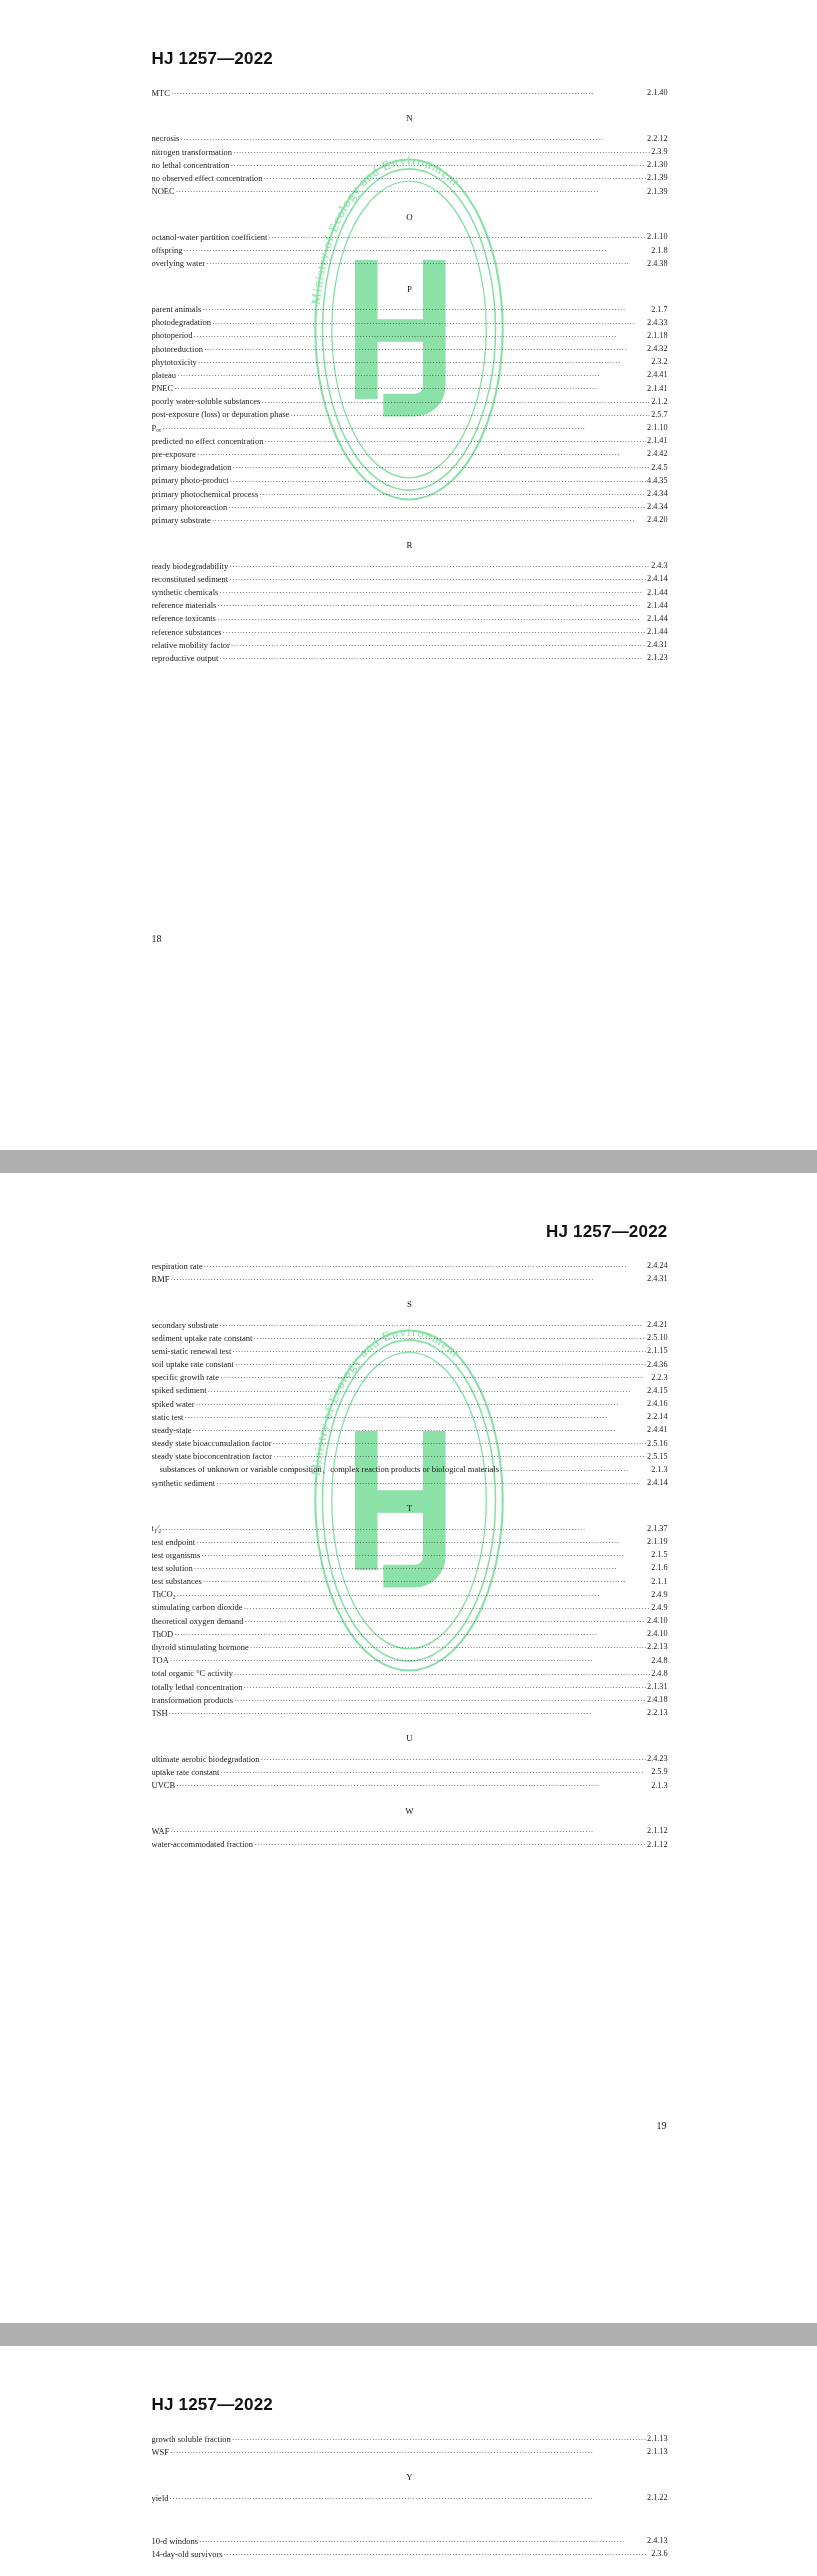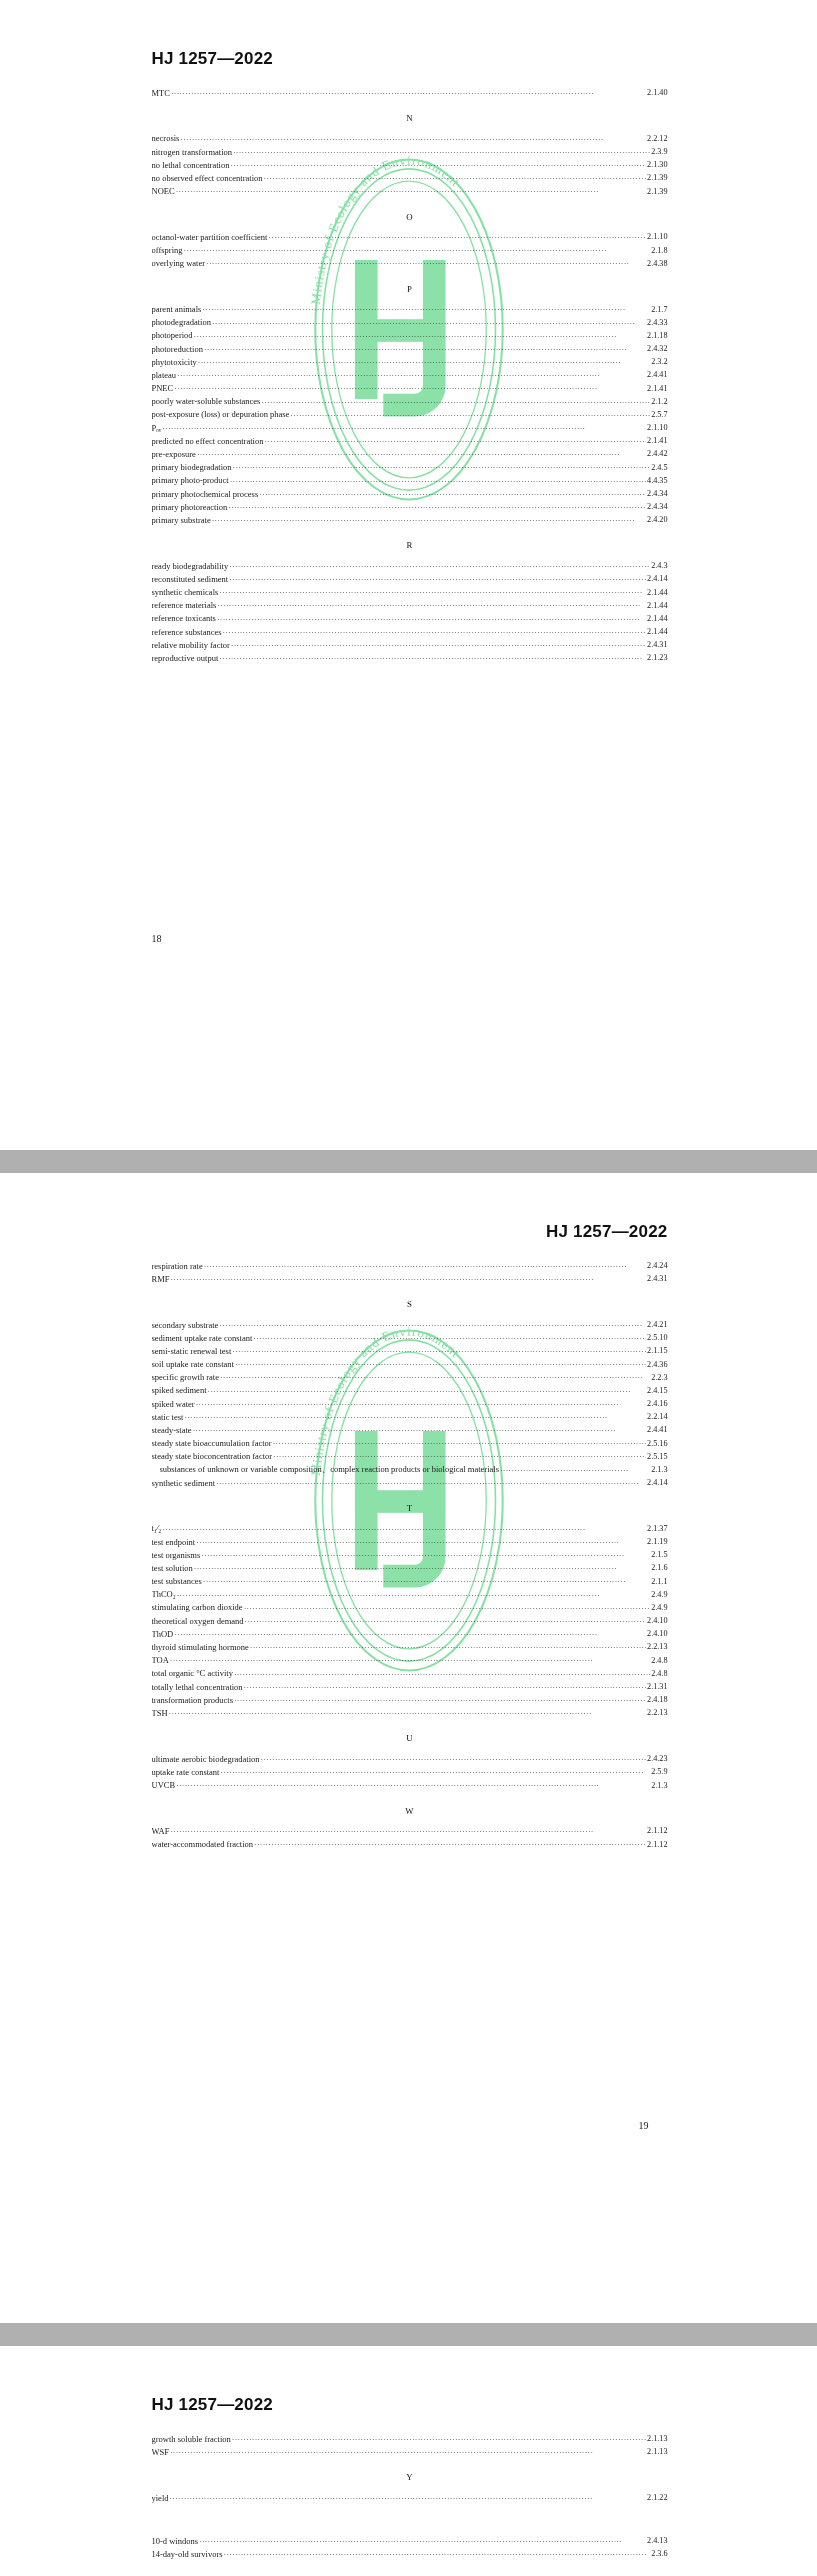--- a/index.html
+++ b/index.html
@@ -88,21 +88,21 @@
   .entry.wide .term { max-width: 505px; overflow: hidden; margin-left: 8px; }
   .spacer-lg { height: 30px; }
 
   .folio {
     position: absolute;
     font-size: 10px;
     color: #222;
     font-family: "Liberation Serif", serif;
   }
   .folio.left  { left: 75px; }
-  .folio.right { right: 93px; }
+  .folio.right { right: 75px; }
 
   
   .seal {
     position: absolute;
     left: 50%;
     transform: translateX(-50%);
     width: 242px;
     height: 361px;
     z-index: 1;
     pointer-events: none;

